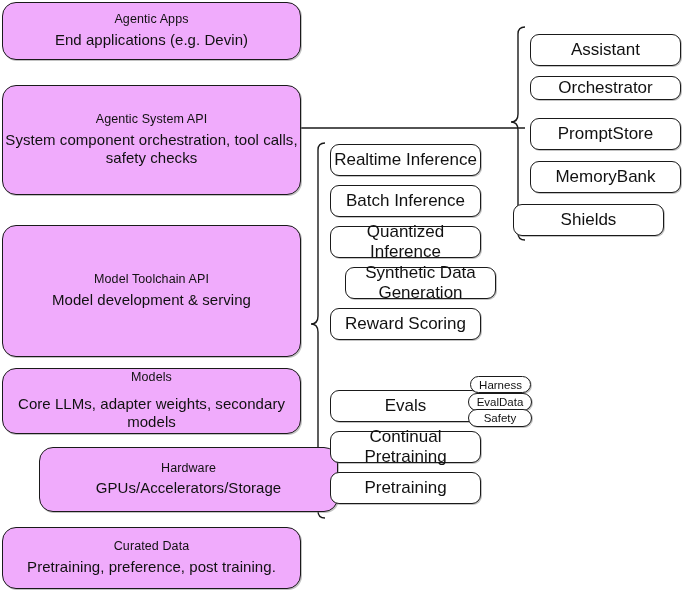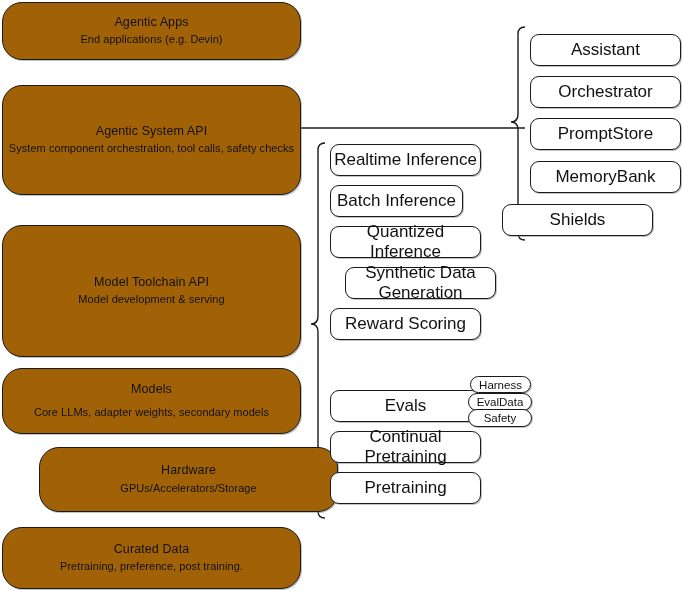--- a/index.html
+++ b/index.html
@@ -15,37 +15,37 @@
     position: relative;
     width: 682px;
     height: 591px;
     overflow: hidden;
     background: #ffffff;
   }
   .box {
     position: absolute;
     box-sizing: border-box;
     border: 1.4px solid #1a1a1a;
-    border-radius: 20px;
-    background: #a16207;
+    border-radius: 14px;
+    background: #f0abfc;
     display: flex;
     flex-direction: column;
     align-items: center;
     justify-content: center;
     text-align: center;
     box-shadow: 1px 1px 0 rgba(120,120,120,0.45);
   }
   .box .title {
     font-size: 12.5px;
     line-height: 1.25;
     color: #111111;
     letter-spacing: 0.1px;
   }
   .box .sub {
-    font-size: 11px;
+    font-size: 15px;
     line-height: 1.25;
     margin-top: 3px;
     color: #111111;
     letter-spacing: 0.05px;
   }
   .stack-box {
     position: absolute;
     box-sizing: border-box;
     border: 1.4px solid #1a1a1a;
     border-radius: 9px;
@@ -134,21 +134,21 @@
   </div>
 
   <div class="box" style="left:2px; top:527px; width:299px; height:62px;">
     <div class="title">Curated Data</div>
     <div class="sub">Pretraining, preference, post training.</div>
   </div>
 
   <div class="stack-box" style="left:330px; top:144px; width:151px; height:32px;">
     <span>Realtime Inference</span>
   </div>
-  <div class="stack-box" style="left:330px; top:185px; width:133px; height:32px;">
+  <div class="stack-box" style="left:330px; top:185px; width:151px; height:32px;">
     <span>Batch Inference</span>
   </div>
   <div class="stack-box" style="left:330px; top:226px; width:151px; height:32px;">
     <span>Quantized Inference</span>
   </div>
   <div class="stack-box" style="left:330px; top:267px; width:151px; height:32px;margin-left:15px;">
     <span>Synthetic Data Generation</span>
   </div>
   <div class="stack-box" style="left:330px; top:308px; width:151px; height:32px;">
     <span>Reward Scoring</span>
@@ -169,26 +169,26 @@
   <div class="pill" style="left:468px; top:393px; width:64px; height:18px;">
     <span>EvalData</span>
   </div>
   <div class="pill" style="left:468px; top:409px; width:64px; height:18px;">
     <span>Safety</span>
   </div>
 
   <div class="stack-box" style="left:530px; top:34px; width:151px; height:32px;">
     <span>Assistant</span>
   </div>
-  <div class="stack-box" style="left:530px; top:76px; width:151px; height:32px;">
+  <div class="stack-box" style="left:530px; top:76px; width:151px; height:24px;">
     <span>Orchestrator</span>
   </div>
   <div class="stack-box" style="left:530px; top:118px; width:151px; height:32px;">
     <span>PromptStore</span>
   </div>
   <div class="stack-box" style="left:530px; top:161px; width:151px; height:32px;">
     <span>MemoryBank</span>
   </div>
-  <div class="stack-box" style="left:502px; top:204px; width:151px; height:32px;">
+  <div class="stack-box" style="left:513px; top:204px; width:151px; height:32px;">
     <span>Shields</span>
   </div>
 
 </div>
 
 </body></html>

